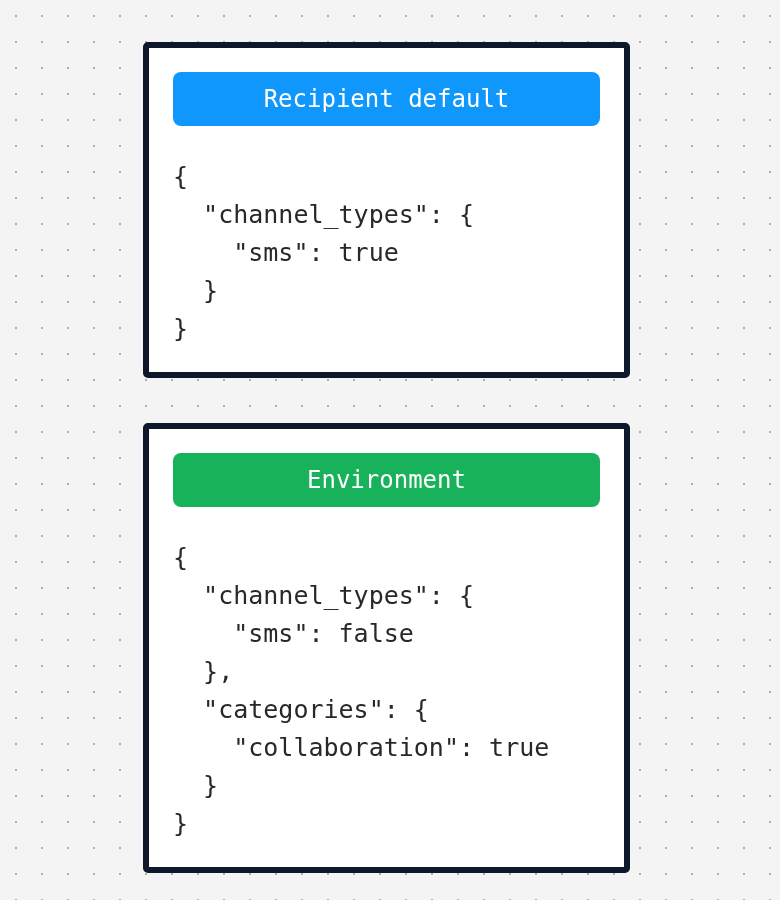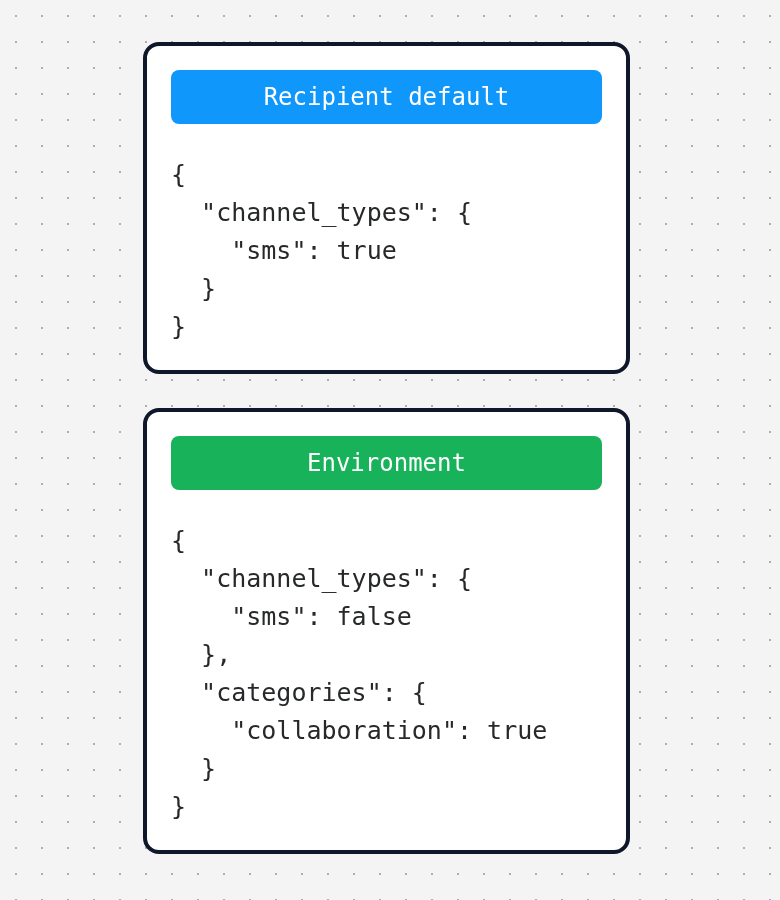--- a/index.html
+++ b/index.html
@@ -16,26 +16,26 @@
     background-size: 26px 26px;
     background-position: 3px 3px;
     font-family: "DejaVu Sans Mono", "Liberation Mono", monospace;
   }
   .card {
     position: absolute;
     left: 143px;
     width: 487px;
     box-sizing: border-box;
     background: #ffffff;
-    border: 4px solid #0f172a;
-    border-radius: 16px;
+    border: 6px solid #0f172a;
+    border-radius: 5px;
     padding: 24px;
   }
   .card-top { top: 42px; }
-  .card-bottom { top: 408px; }
+  .card-bottom { top: 423px; }
   .card-header {
     height: 54px;
     border-radius: 8px;
     display: flex;
     align-items: center;
     justify-content: center;
     color: #ffffff;
     font-size: 24px;
     font-weight: normal;
   }

